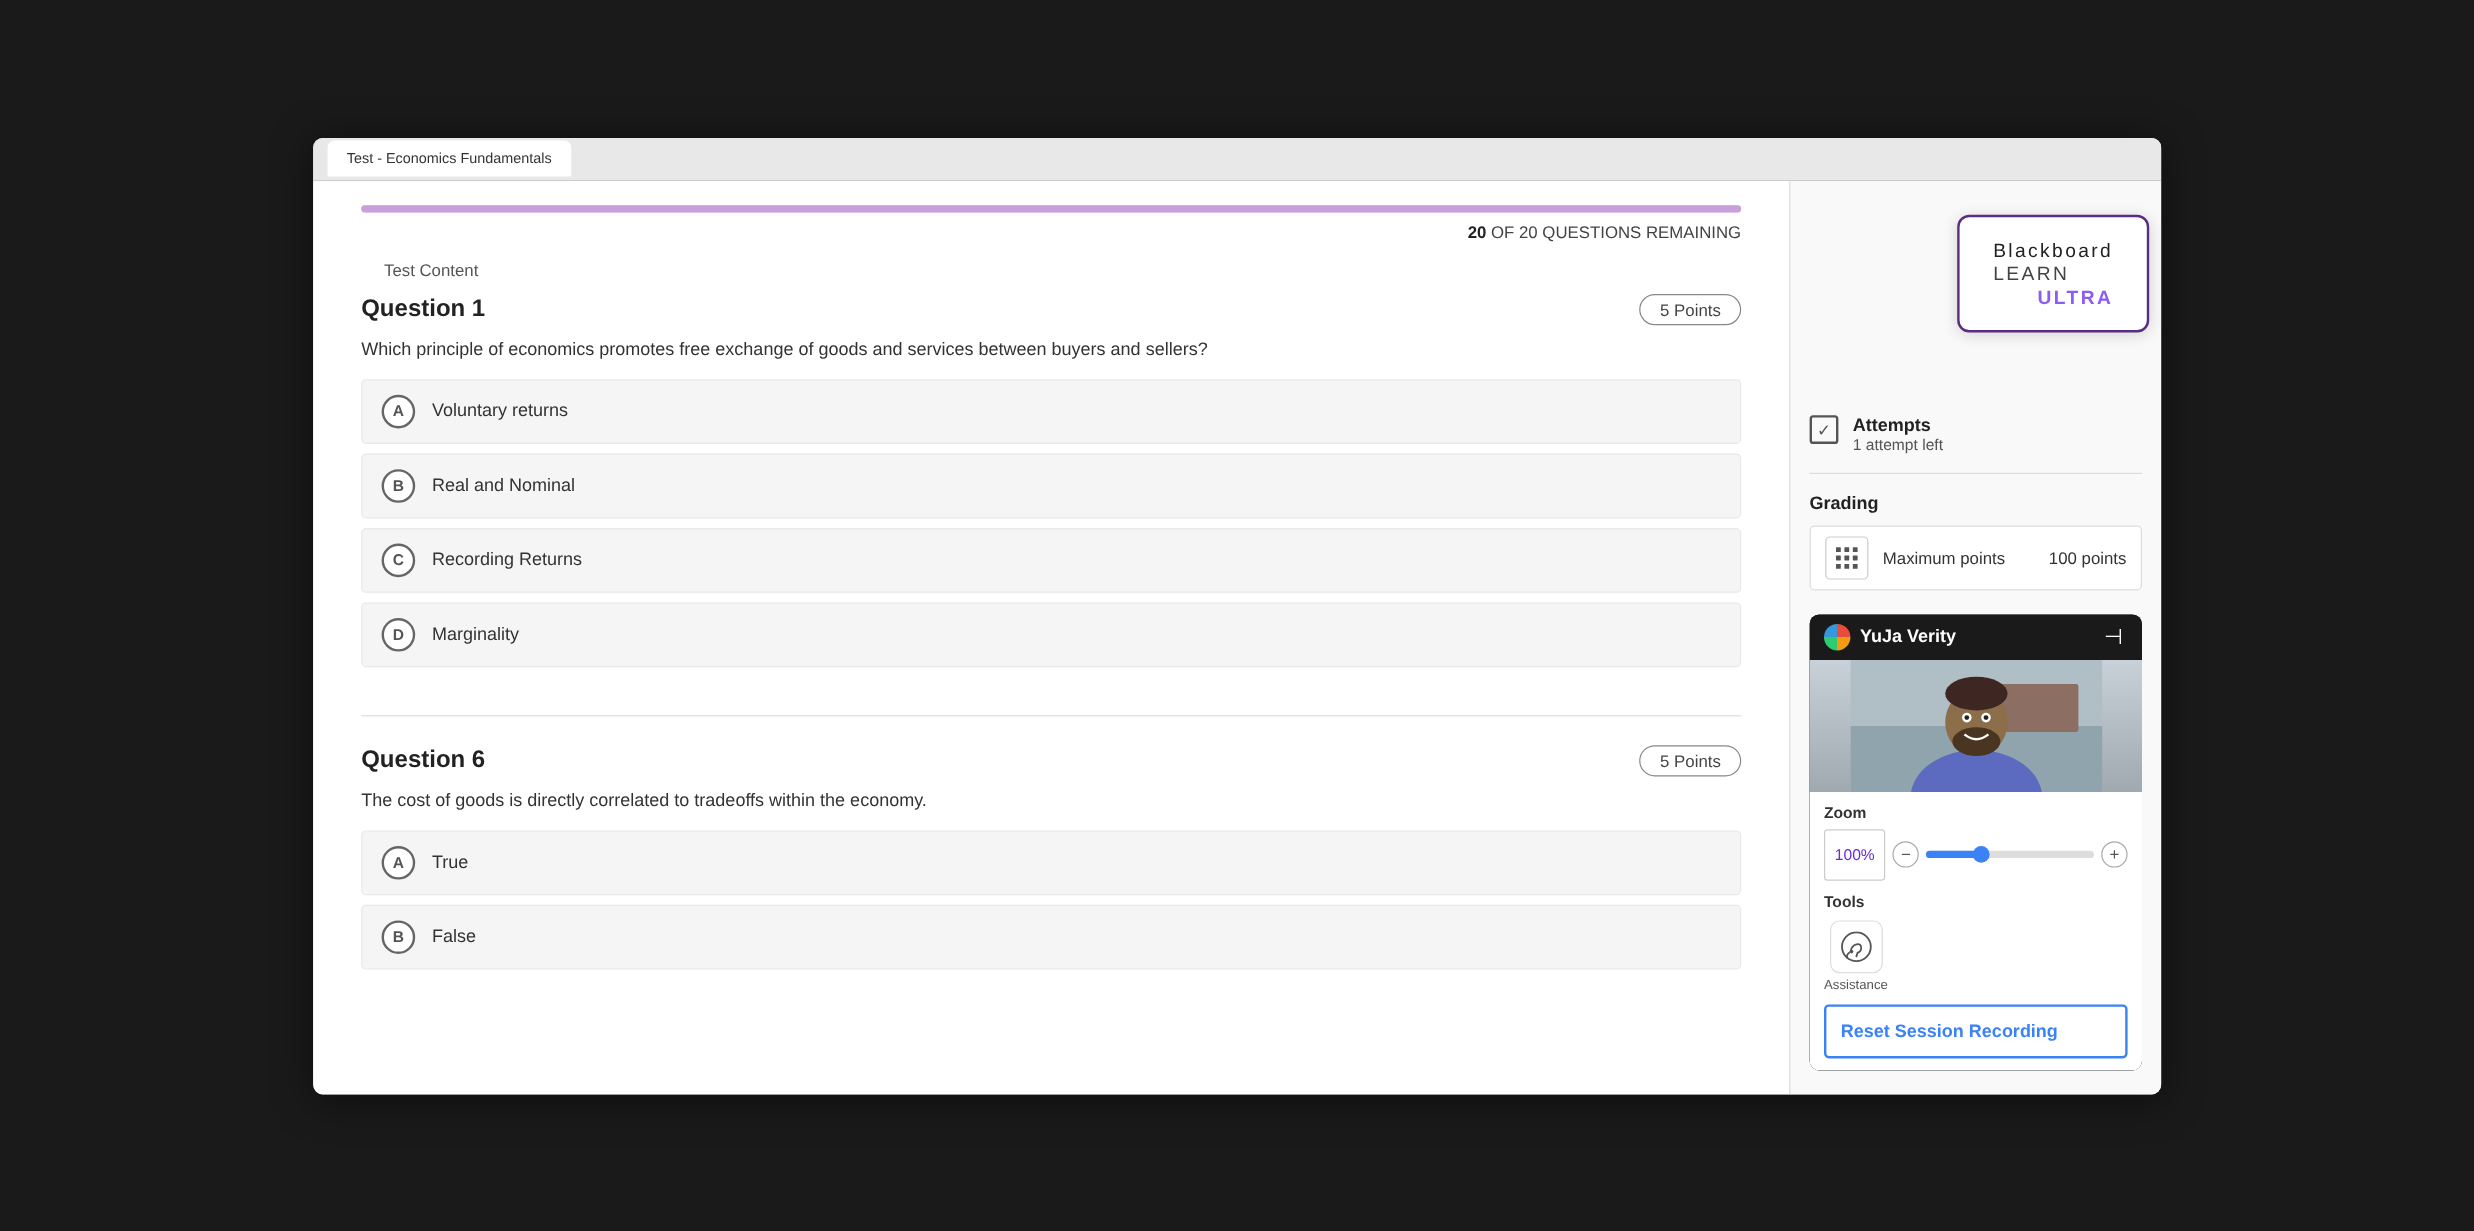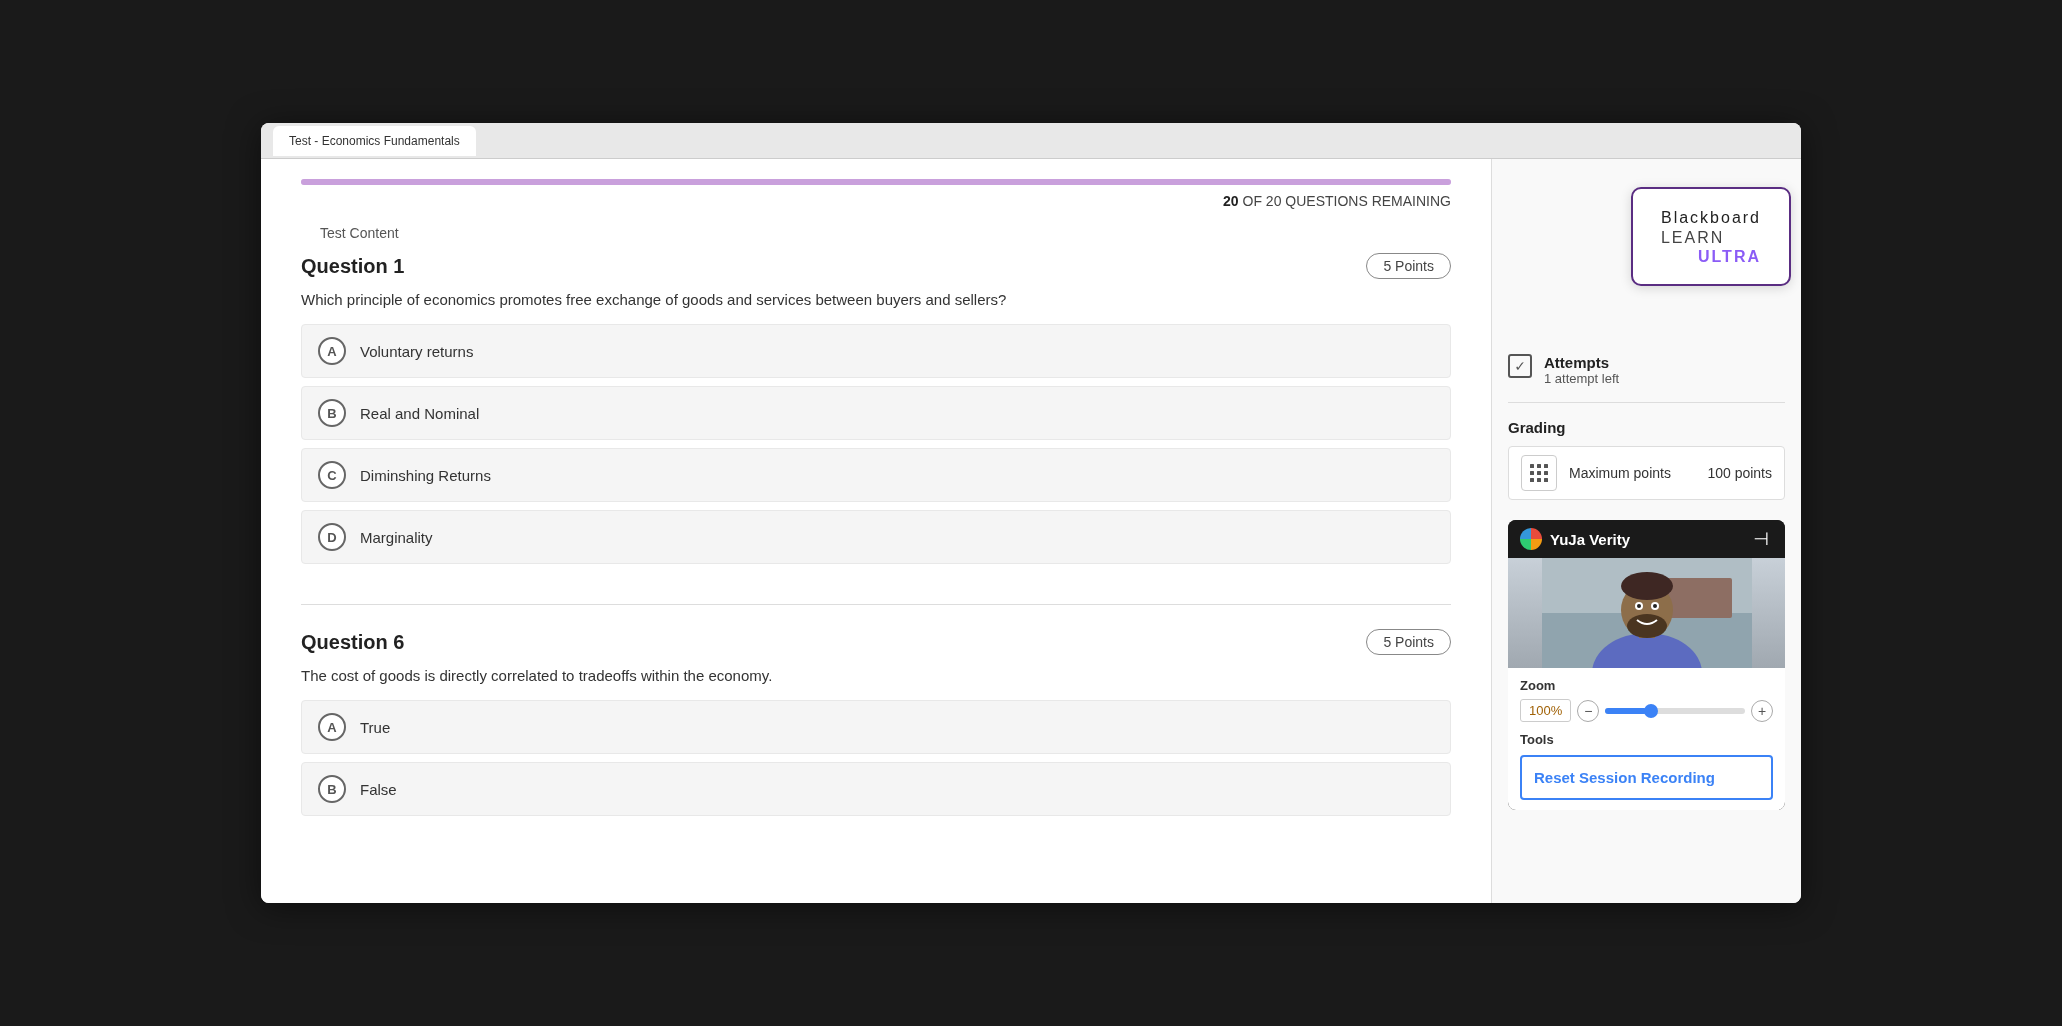--- a/index.html
+++ b/index.html
@@ -333,23 +333,23 @@
     }
     .zoom-row {
       display: flex;
       align-items: center;
       gap: 6px;
       margin-bottom: 10px;
     }
     .zoom-value-box {
       border: 1px solid #ccc;
       border-radius: 3px;
-      padding: 3px 8px;
+      padding: 13px 8px;
       font-size: 13px;
-      color: #a16207;
+      color: #6d28d9;
       min-width: 48px;
       text-align: center;
     }
     .zoom-minus, .zoom-plus {
       width: 22px;
       height: 22px;
       border: 1px solid #aaa;
       border-radius: 50%;
       display: flex;
       align-items: center;
@@ -462,21 +462,21 @@
         <div class="answer-option">
           <div class="option-circle">A</div>
           <span class="option-text">Voluntary returns</span>
         </div>
         <div class="answer-option">
           <div class="option-circle">B</div>
           <span class="option-text">Real and Nominal</span>
         </div>
         <div class="answer-option">
           <div class="option-circle">C</div>
-          <span class="option-text">Diminshing Returns</span>
+          <span class="option-text">Recording Returns</span>
         </div>
         <div class="answer-option">
           <div class="option-circle">D</div>
           <span class="option-text">Marginality</span>
         </div>
       </div>
 
       <hr class="question-divider">
 
       <div class="question-block">
@@ -587,18 +587,31 @@
           <div class="zoom-row">
             <div class="zoom-value-box">100%</div>
             <div class="zoom-minus">−</div>
             <div class="zoom-slider-track">
               <div class="zoom-slider-fill"></div>
               <div class="zoom-slider-thumb"></div>
             </div>
             <div class="zoom-plus">+</div>
           </div>
           <div class="tools-label">Tools</div>
+          <div class="tools-row">
+            <div class="tool-item">
+              <div class="tool-icon-circle">
+                <svg width="26" height="26" viewBox="0 0 26 26" fill="none">
+                  <circle cx="13" cy="13" r="12" stroke="#555" stroke-width="1.5" fill="none"></circle>
+                  <path d="M8 17 Q9 12 13 11 Q17 10 17 14 Q17 17 14 18 L13 21" stroke="#555" stroke-width="1.5" fill="none" stroke-linecap="round"></path>
+                  <circle cx="9" cy="17" r="1.5" fill="#555"></circle>
+                  <path d="M7 18 Q5 19 5 22" stroke="#555" stroke-width="1.5" fill="none" stroke-linecap="round"></path>
+                </svg>
+              </div>
+              <span class="tool-icon-label">Assistance</span>
+            </div>
+          </div>
           <button class="reset-btn">Reset Session Recording</button>
         </div>
       </div>
     </div>
   </div>
 </div>
 
 </body></html>

